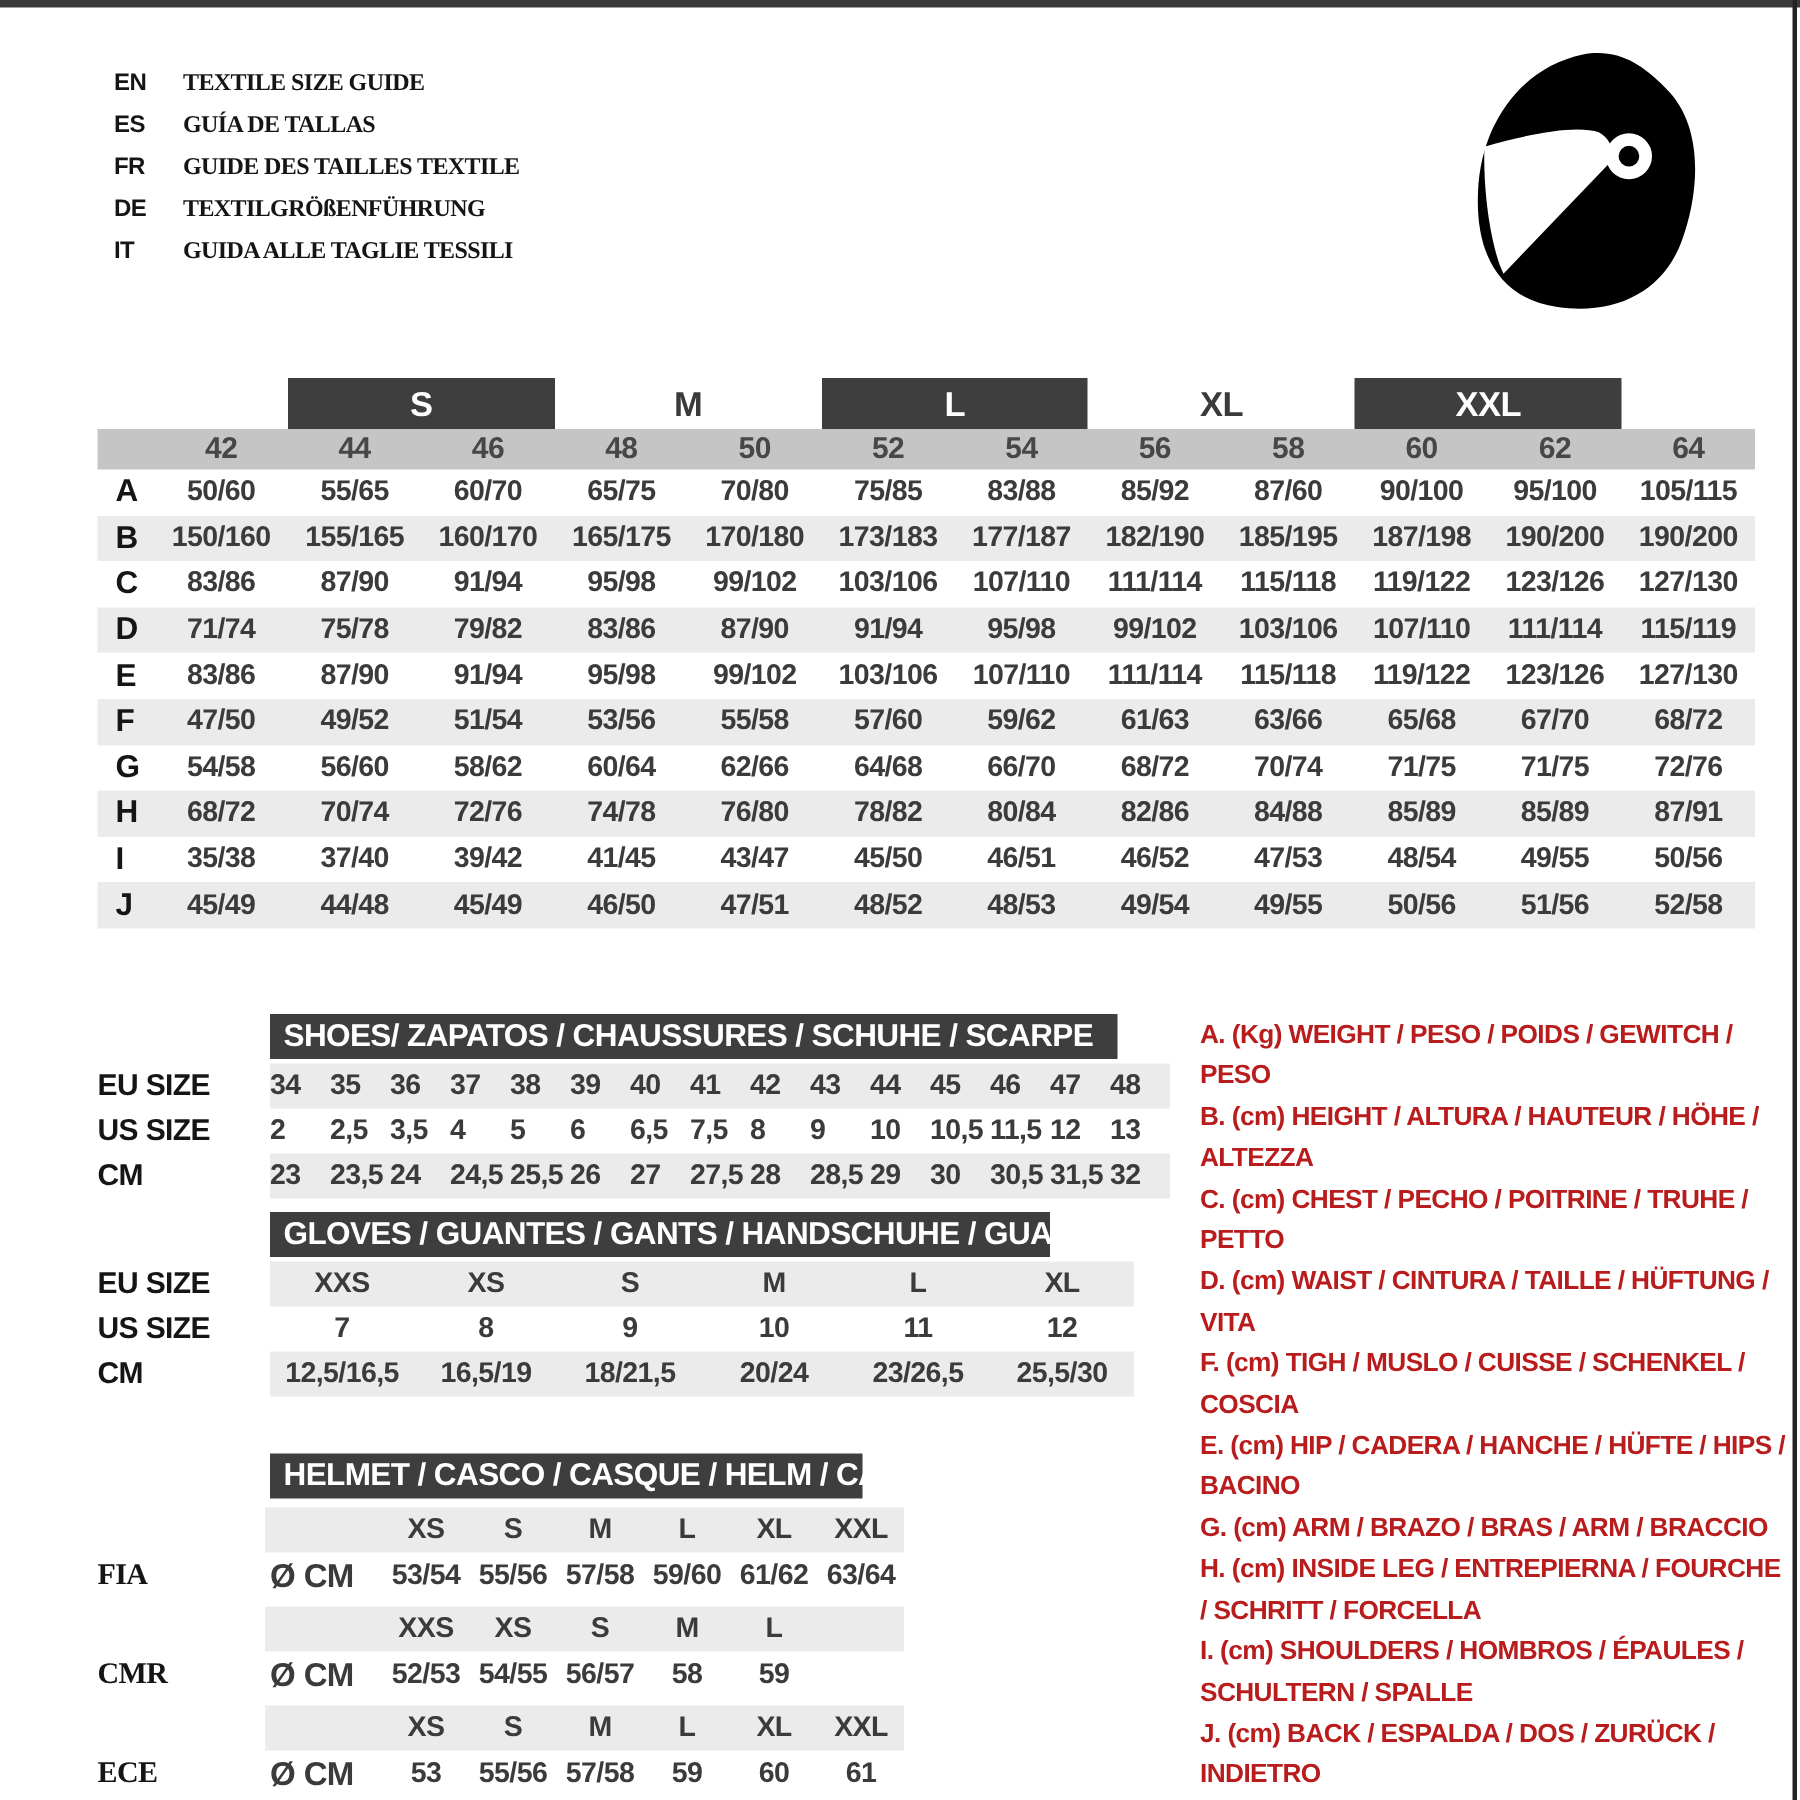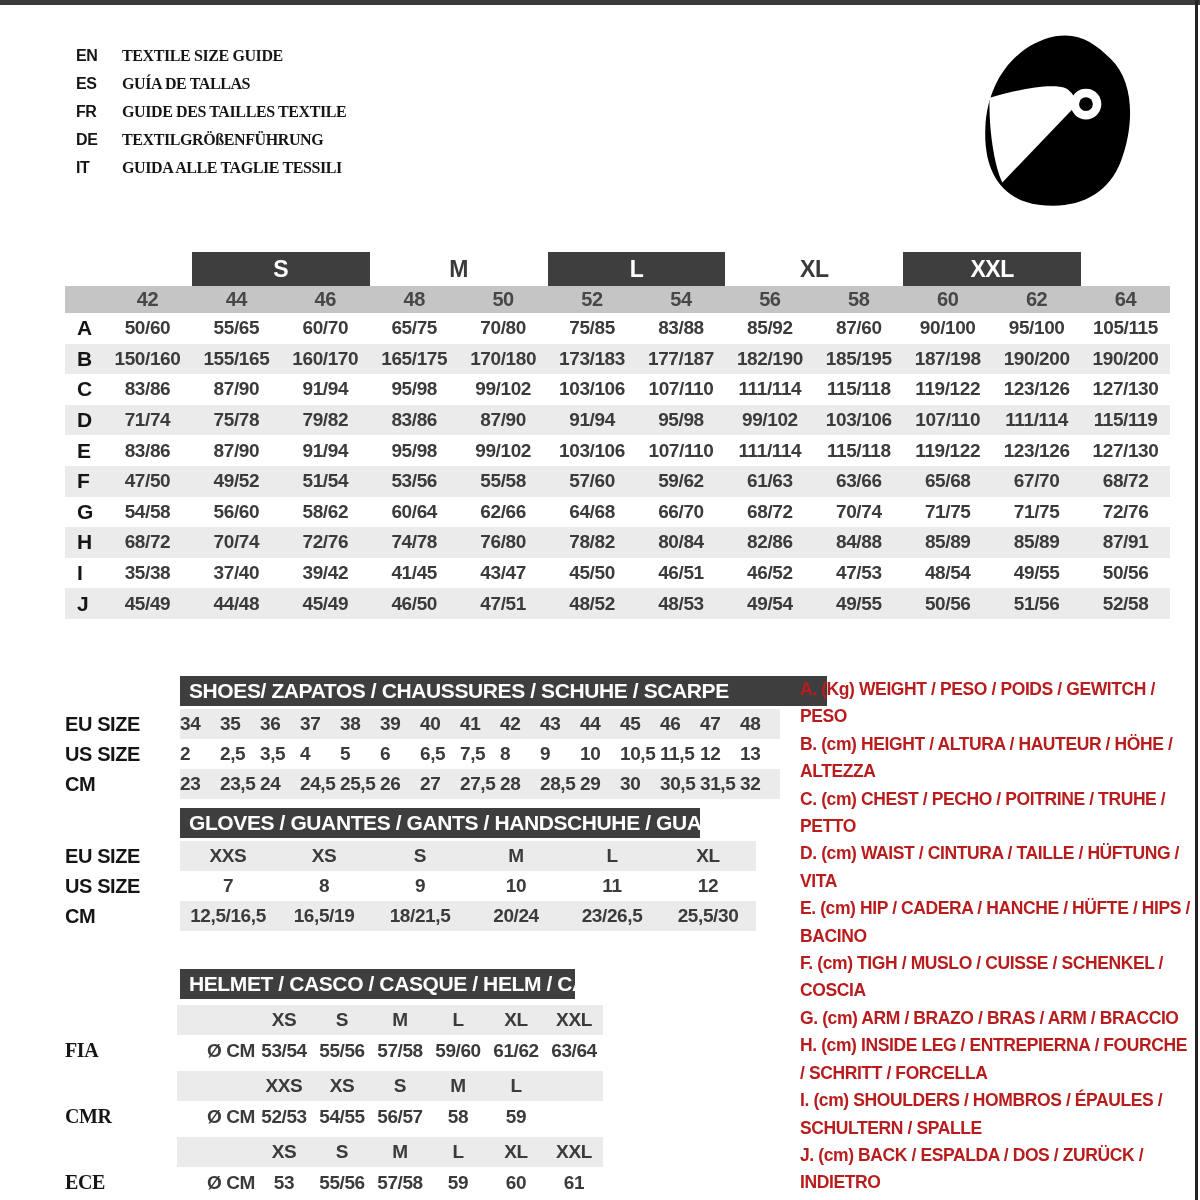--- a/index.html
+++ b/index.html
@@ -42,21 +42,21 @@
   .trows .trow:nth-child(even){background:var(--stripe-gray);}
   .tlabel{padding-left:12px; font-size:21px;}
   .tcell{text-align:center; font-size:19px; color:var(--text-dark); white-space:nowrap;}
 
   
   .bar{height:30px; line-height:30px; background:var(--bar-dark); color:#fff;
     font-size:21px; padding-left:9px; white-space:nowrap;}
 
   
   .shoes{position:absolute; left:65px; top:676px; width:715px;}
-  .shoes .bar{margin-left:115px; width:647px; margin-bottom:3px;}
+  .shoes .bar{margin-left:115px; width:565px; margin-bottom:3px;}
   .srow{display:grid; grid-template-columns:115px repeat(15,40px); height:30px; align-items:center;}
   .srows .srow:nth-child(odd){
     background:linear-gradient(to right, transparent 115px, var(--stripe-gray) 115px, var(--stripe-gray) 715px, transparent 715px);}
   .slabel{font-size:20px;}
   .scell{font-size:19px; color:var(--text-dark); white-space:nowrap;}
 
   
   .gloves{position:absolute; left:65px; top:808px; width:695px;}
   .gloves .bar{margin-left:115px; width:520px; margin-bottom:3px;}
   .grow{display:grid; grid-template-columns:115px repeat(6,96px); height:30px; align-items:center;}
@@ -66,21 +66,21 @@
   .gcell{text-align:center; font-size:19px; color:var(--text-dark); white-space:nowrap;}
 
   
   .helmet{position:absolute; left:65px; top:948px; width:695px;}
   .helmet .bar{margin-left:115px; width:395px; margin-bottom:6px;margin-top:21px;}
   .hsizes{display:grid; grid-template-columns:repeat(6,58px); padding-left:190px;
     height:30px; align-items:center;
     background:linear-gradient(to right, transparent 112px, var(--stripe-gray) 112px, var(--stripe-gray) 538px, transparent 538px);}
   .hvals{display:grid; grid-template-columns:115px 75px repeat(6,58px); height:31px; align-items:center;}
   .hstd{font-size:20px;font-family:Liberation Serif, serif;}
-  .hunit{font-size:19px; color:var(--text-dark);text-align:right;}
+  .hunit{font-size:22px; color:var(--text-dark);}
   .hcell{text-align:center; font-size:19px; color:var(--text-dark); white-space:nowrap;}
   .hgroup{margin-bottom:5px;}
 
   
   .legend{position:absolute; left:800px; top:676px; width:392px;}
   .legend-item{font-size:17.5px; line-height:27.4px; color:#b91c1c;}
 </style>
 </head>
 <body>
 
@@ -487,23 +487,23 @@
 
   <aside class="legend">
       <div class="legend-item">A. (Kg) WEIGHT / PESO / POIDS / GEWITCH / PESO</div>
 
       <div class="legend-item">B. (cm) HEIGHT / ALTURA / HAUTEUR / HÖHE / ALTEZZA</div>
 
       <div class="legend-item">C. (cm) CHEST / PECHO / POITRINE / TRUHE / PETTO</div>
 
       <div class="legend-item">D. (cm) WAIST / CINTURA / TAILLE / HÜFTUNG / VITA</div>
 
+      <div class="legend-item">F. (cm) TIGH / MUSLO / CUISSE / SCHENKEL / COSCIA</div>
+
       <div class="legend-item">E. (cm) HIP / CADERA / HANCHE / HÜFTE / HIPS / BACINO</div>
-
-      <div class="legend-item">F. (cm) TIGH / MUSLO / CUISSE / SCHENKEL / COSCIA</div>
 
       <div class="legend-item">G. (cm) ARM / BRAZO / BRAS / ARM / BRACCIO</div>
 
       <div class="legend-item">H. (cm) INSIDE LEG / ENTREPIERNA / FOURCHE / SCHRITT / FORCELLA</div>
 
       <div class="legend-item">I. (cm) SHOULDERS / HOMBROS / ÉPAULES / SCHULTERN / SPALLE</div>
 
       <div class="legend-item">J. (cm) BACK / ESPALDA / DOS / ZURÜCK / INDIETRO</div>
     </aside>
 </div>

